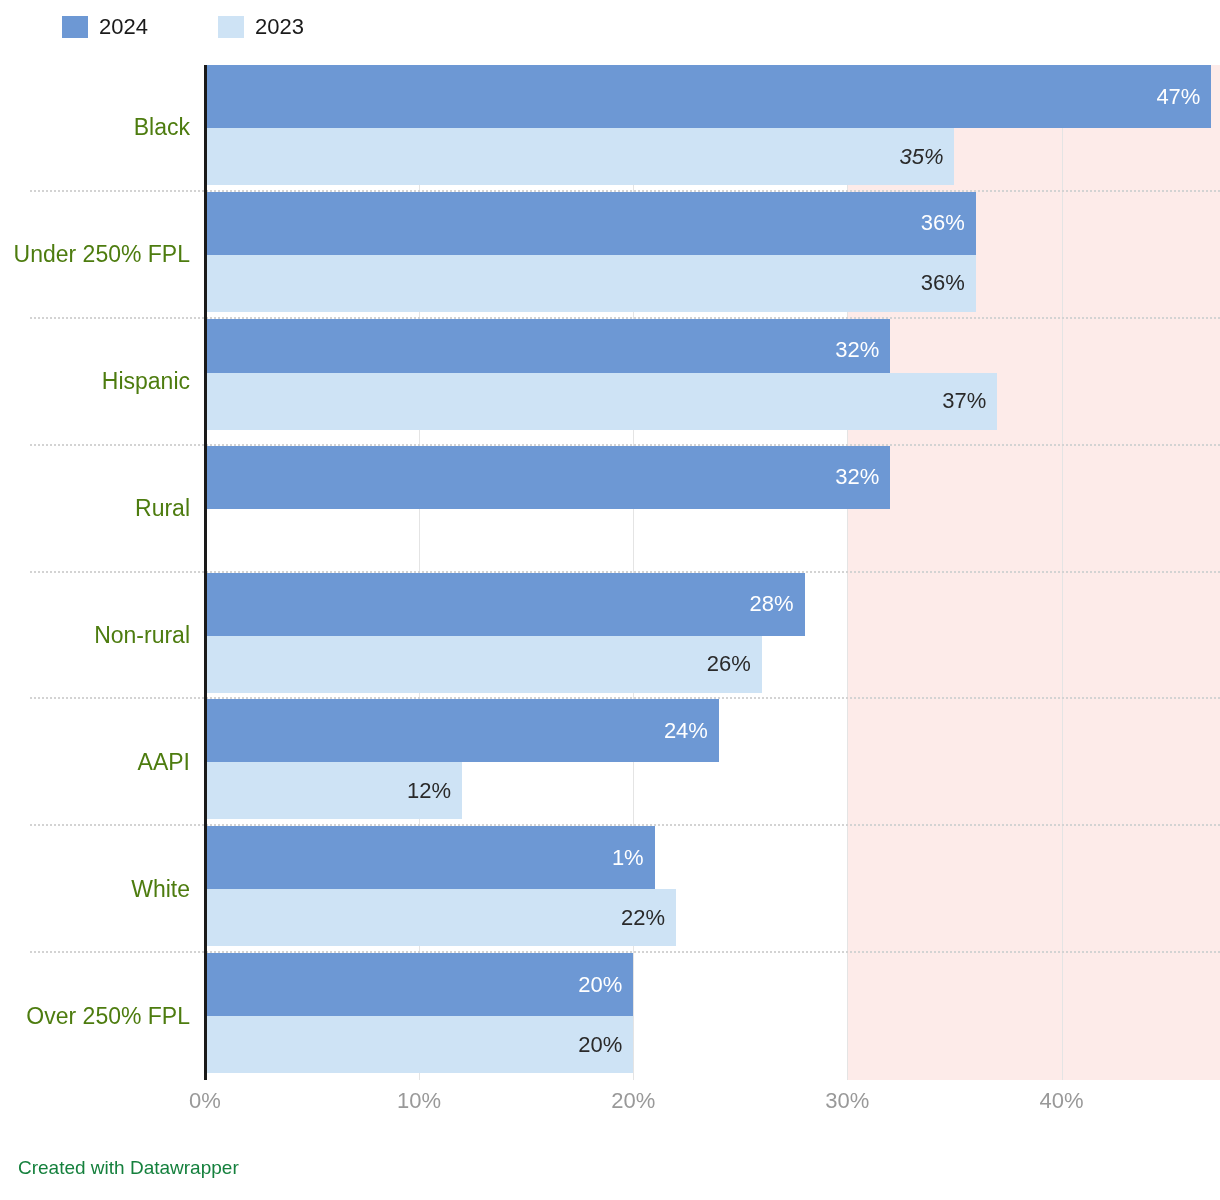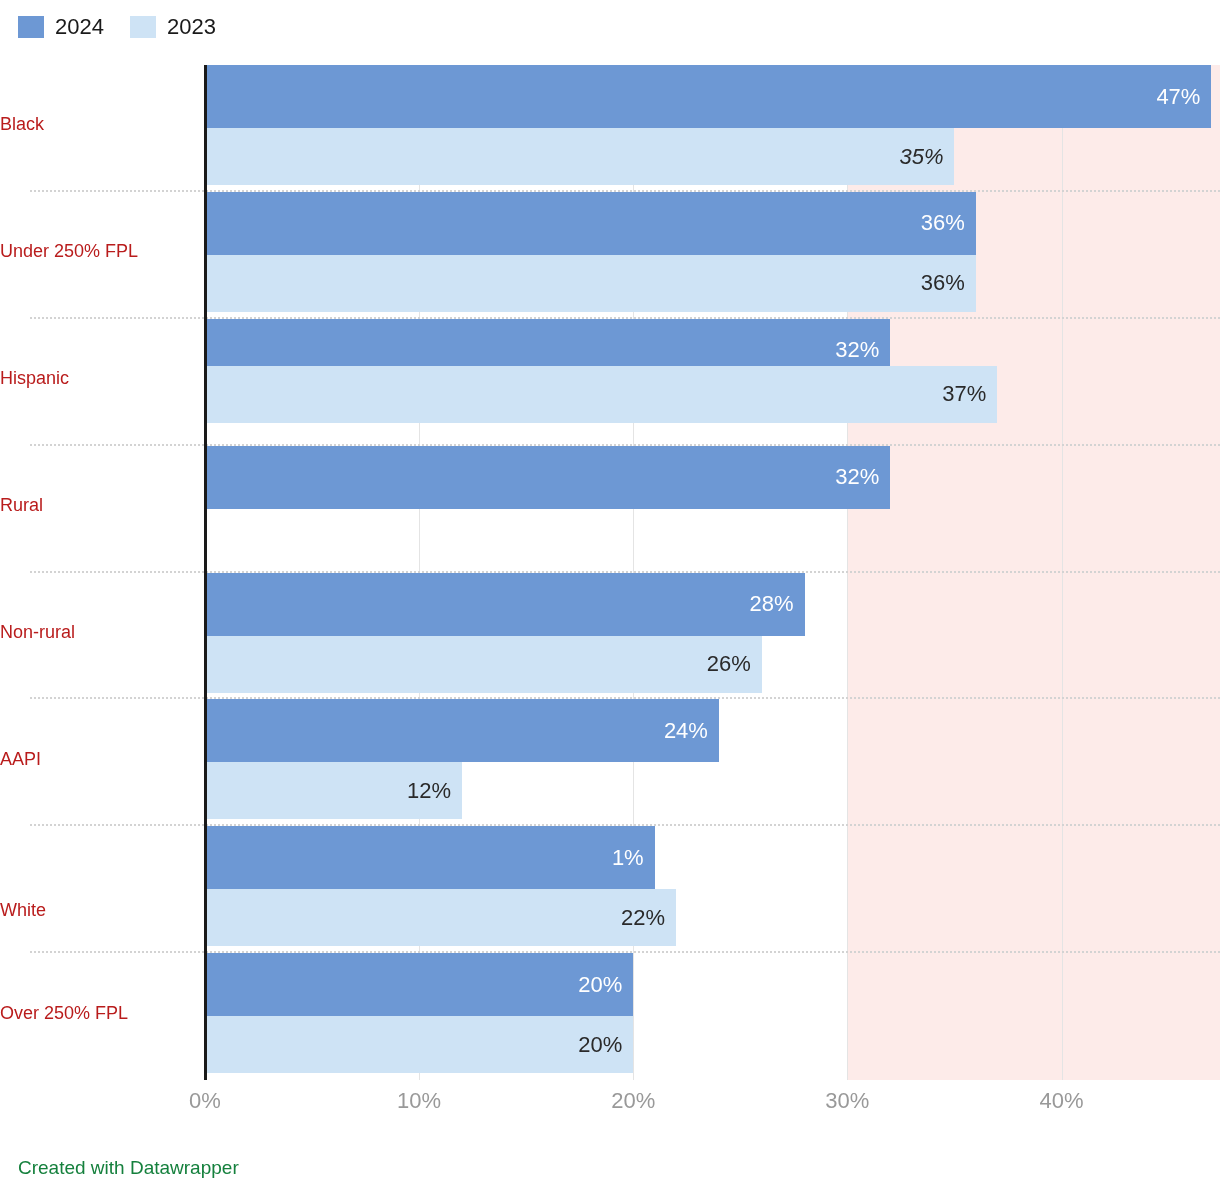--- a/index.html
+++ b/index.html
@@ -12,21 +12,21 @@
   }
 
   #page { position: relative; width: 1220px; height: 1200px; overflow: hidden; }
 
   
   #legend {
     position: absolute; left: 18px; top: 14px;
     display: flex; align-items: center; gap: 26px;
     height: 26px;
   }
-  .legend-item { display: flex; align-items: center; gap: 11px; }
+  .legend-item { display: flex; align-items: center; gap: 11px; margin-left: 44px; }
   .legend-swatch { width: 26px; height: 22px; display: block; }
   .legend-label { font-size: 22px; color: #1a1a1a; line-height: 1; }
 
   
   #plot {
     position: absolute;
     left: 0; top: 65px;
     width: 1220px; height: 1015px;
   }
 
@@ -50,21 +50,22 @@
     position: absolute; left: 30px; right: 0; height: 0;
     border-top: 2px dotted #d3d3d3;
     z-index: 4;
   }
 
   
   .group { position: absolute; left: 0; right: 0; z-index: 3; }
   .cat-label {
     position: absolute;
     left: 0; width: 190px;
-    font-size: 18px; color: #b91c1c;
+    text-align: right;
+    font-size: 23px; color: #4d7c0f;
     white-space: nowrap;
   }
   .bar {
     position: absolute;
     left: 205px;
     display: flex; align-items: center; justify-content: flex-end;
   }
   .bar-value {
     font-size: 22px;
     padding-right: 11px;
@@ -132,21 +133,21 @@
         <div class="bar s2023" style="top: 63px; height: 57px; width: 770.886px;">
           <span class="bar-value">36%</span>
         </div>
       </div>
       <div class="rowsep" style="top: 251.75px;"></div>
       <div class="group" style="top: 253.75px; height: 126.875px;">
         <div class="cat-label" style="top: 49.4375px;">Hispanic</div>
         <div class="bar s2024" style="top: 0px; height: 63px; width: 685.232px;">
           <span class="bar-value">32%</span>
         </div>
-        <div class="bar s2023" style="top: 47px; height: 57px; width: 792.3px;">
+        <div class="bar s2023" style="top: 54px; height: 57px; width: 792.3px;">
           <span class="bar-value">37%</span>
         </div>
       </div>
       <div class="rowsep" style="top: 378.625px;"></div>
       <div class="group" style="top: 380.625px; height: 126.875px;">
         <div class="cat-label" style="top: 49.4375px;">Rural</div>
         <div class="bar s2024" style="top: 0px; height: 63px; width: 685.232px;">
           <span class="bar-value">32%</span>
         </div>
       </div>
@@ -165,21 +166,21 @@
         <div class="cat-label" style="top: 49.4375px;">AAPI</div>
         <div class="bar s2024" style="top: 0px; height: 63px; width: 513.924px;">
           <span class="bar-value">24%</span>
         </div>
         <div class="bar s2023" style="top: 63px; height: 57px; width: 256.962px;">
           <span class="bar-value">12%</span>
         </div>
       </div>
       <div class="rowsep" style="top: 759.25px;"></div>
       <div class="group" style="top: 761.25px; height: 126.875px;">
-        <div class="cat-label" style="top: 49.4375px; margin-top: 24px;">White</div>
+        <div class="cat-label" style="top: 49.4375px;">White</div>
         <div class="bar s2024" style="top: 0px; height: 63px; width: 449.684px;">
           <span class="bar-value">1%</span>
         </div>
         <div class="bar s2023" style="top: 63px; height: 57px; width: 471.097px;">
           <span class="bar-value">22%</span>
         </div>
       </div>
       <div class="rowsep" style="top: 886.125px;"></div>
       <div class="group" style="top: 888.125px; height: 126.875px;">
         <div class="cat-label" style="top: 49.4375px;">Over 250% FPL</div>

